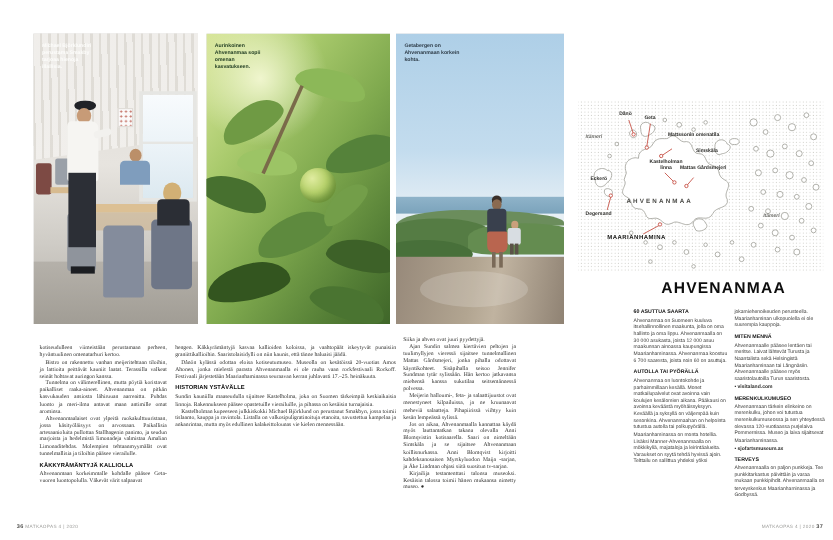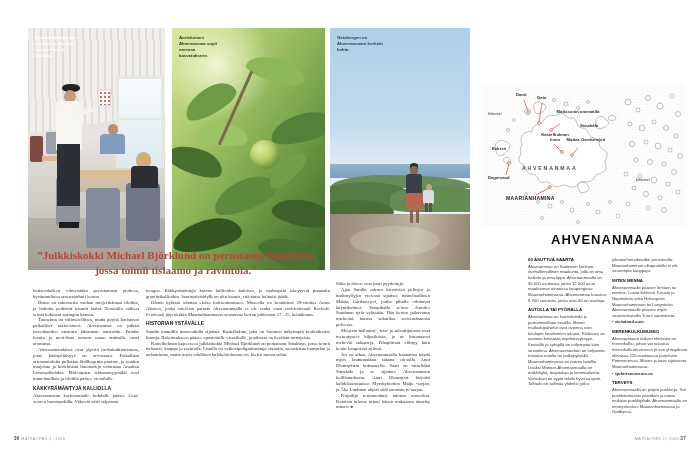--- a/index.html
+++ b/index.html
@@ -193,21 +193,20 @@
     <div class="p3-askirt"></div>
     <div class="p3-aleg1"></div>
     <div class="p3-aleg2"></div>
     <div class="p3-chead"></div>
     <div class="p3-cbody"></div>
     <div class="p3-cleg1"></div>
     <div class="p3-cleg2"></div>
     <div class="ph-cap">Getabergen on Ahvenanmaan korkein kohta.</div>
   </div>
 
-  <div class="abs quote">”Julkkiskokki Michael Björklund on perustanut Smakbyn, jossa toimii tislaamo ja ravintola.”</div>
 
   <div class="col" id="col1">
     <p>kotiseudulleen viimeistään perustamaan perheen, hyväntuulinen omenatarhuri kertoo.</p>
     <p class="ind">Bistro on rakennettu vanhan meijeritehtaan tiloihin, ja lattioita peittävät kauniit laatat. Terassilla valkeat seinät hohtavat auringon kanssa.</p>
     <p class="ind">Tunnelma on välimerellinen, mutta pöytiä koristavat paikalliset raaka-aineet. Ahvenanmaa on pitkän kasvukauden ansiosta lähiruuan aarreaitta. Puhdas luonto ja meri-ilma antavat maan antimille omat arominsa.</p>
     <p class="ind">Ahvenanmaalaiset ovat ylpeitä ruokakulttuuristaan, jossa käsityöläisyys on arvossaan. Paikallisia artesaanioluita pullottaa Stallhagenin panimo, ja seudun marjoista ja hedelmistä limonadeja valmistaa Amalian Limonaditehdas. Molempien tehtaanmyymälät ovat tunnelmallisia ja tiloihin pääsee vierailulle.</p>
     <div class="ahead">KÄKKYRÄMÄNTYJÄ KALLIOLLA</div>
     <p>Ahvenanmaan korkeimmalle kohdalle pääsee Geta-vuoren luontopolulla. Väkevät värit salpaavat</p>
   </div>
 

